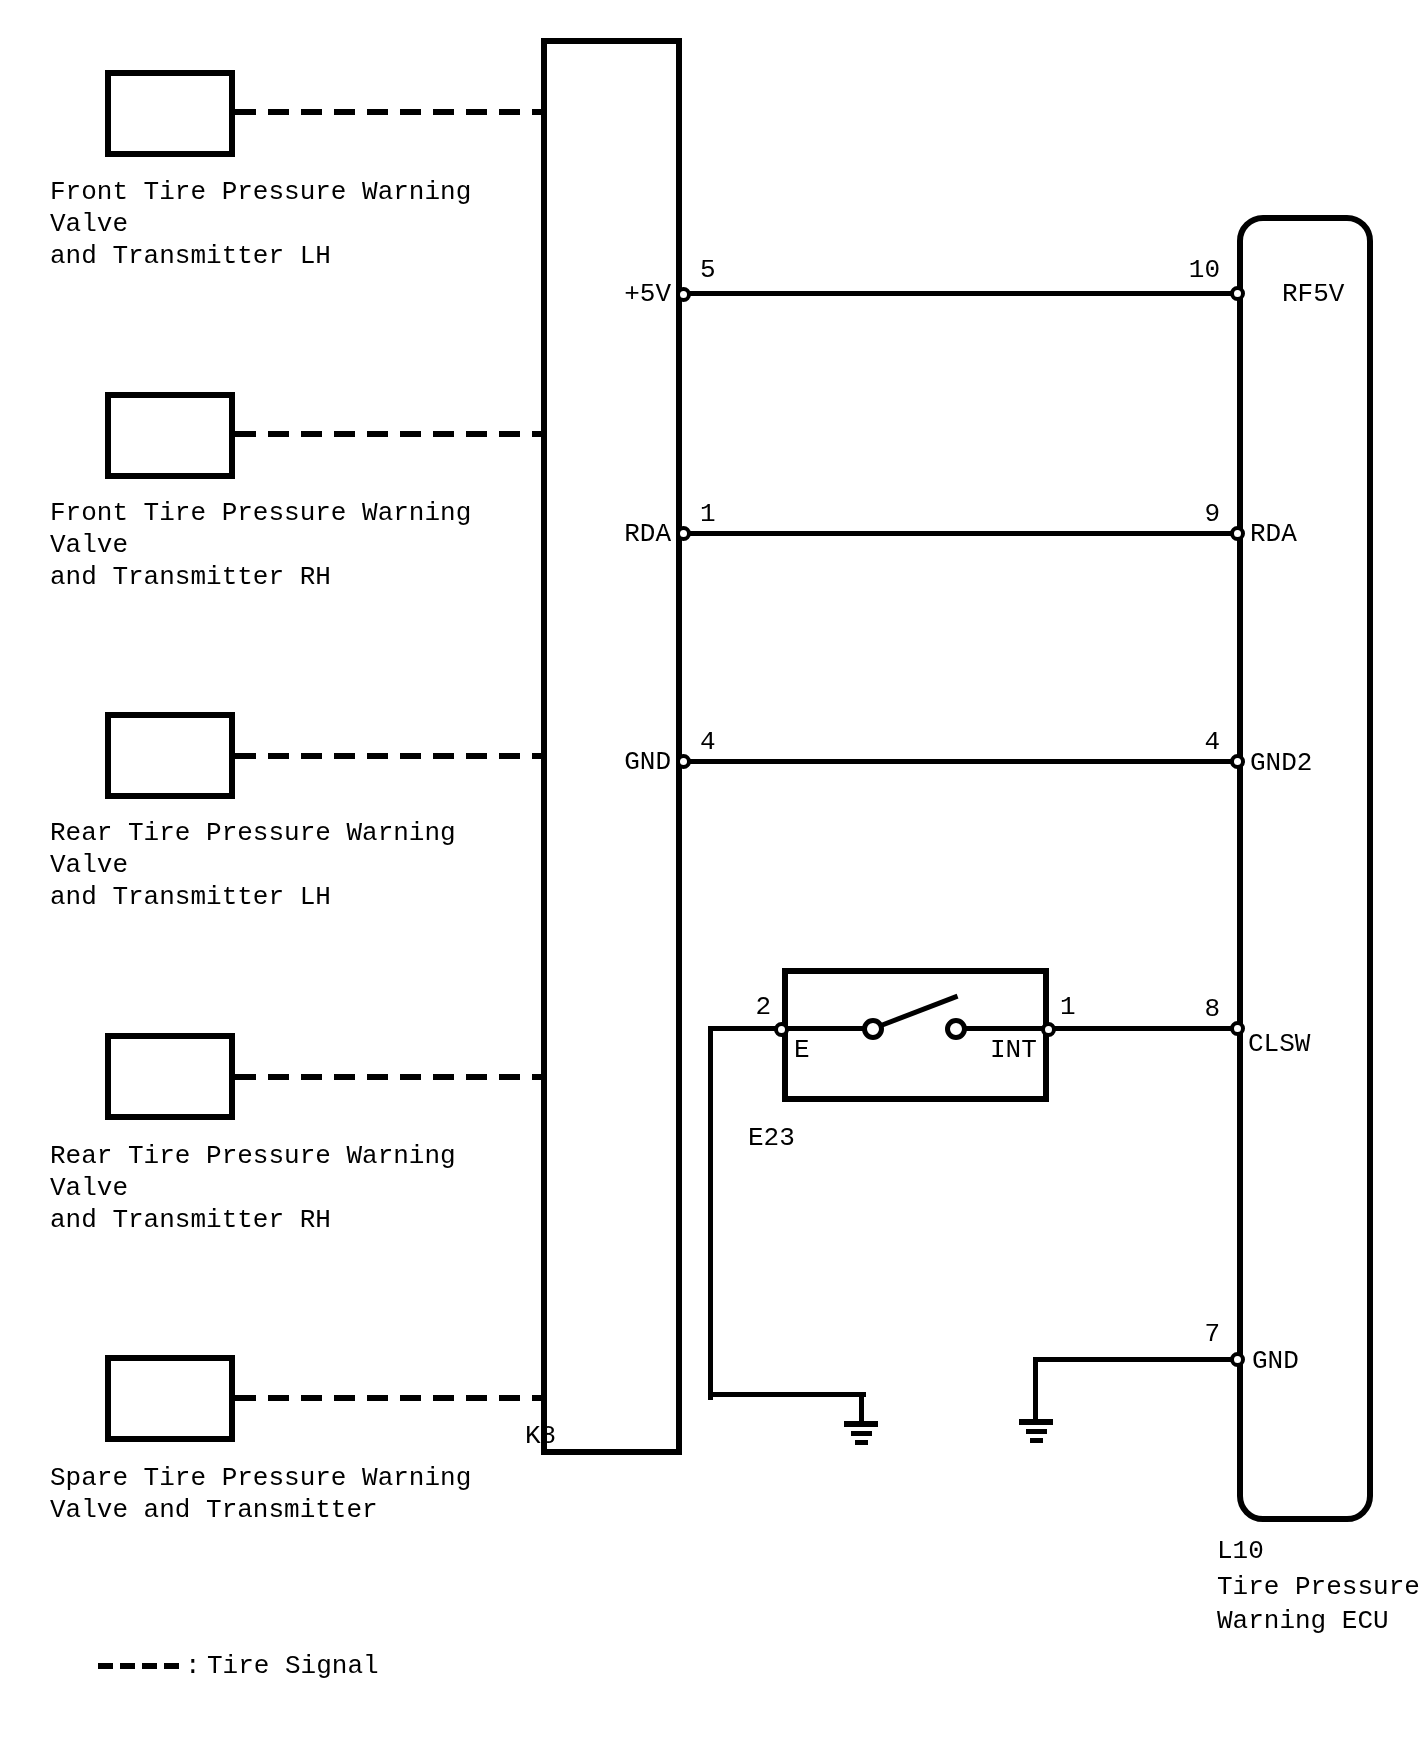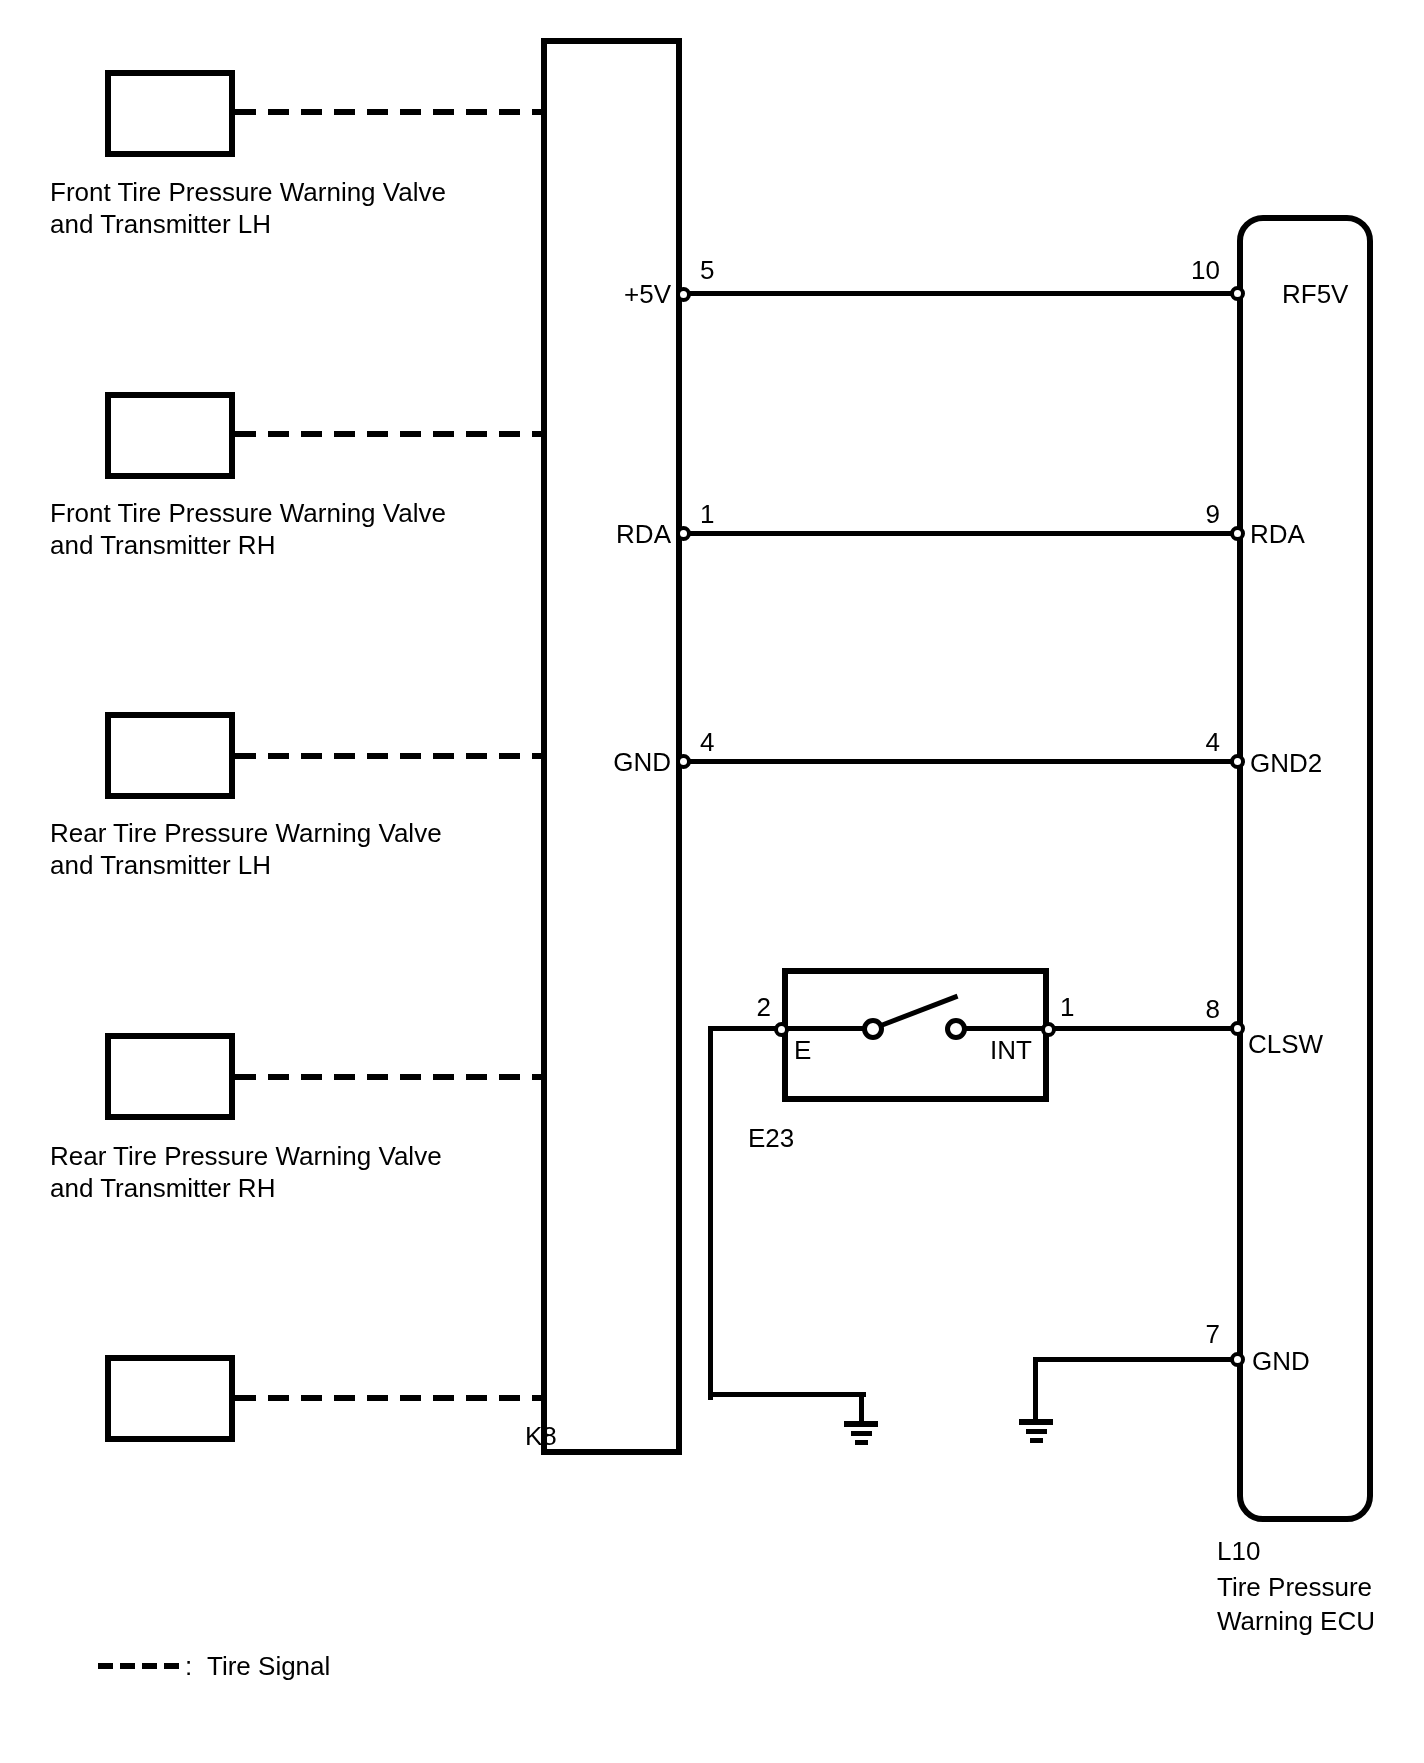--- a/index.html
+++ b/index.html
@@ -2,21 +2,21 @@
 <html><head>
 <meta charset="utf-8">
 <style>
   * { box-sizing: border-box; margin: 0; padding: 0; }
   html, body { background: #ffffff; }
   #canvas {
     position: relative;
     width: 1424px;
     height: 1763px;
     background: #ffffff;
-    font-family: Liberation Sans, sans-serif;
+    font-family: Liberation Mono, monospace;
     color: #000;
     overflow: hidden;
   }
   .abs { position: absolute; }
   .devbox {
     border: 6px solid #000;
     background: #fff;
   }
   .bigbox {
     border: 6px solid #000;
@@ -81,20 +81,22 @@
   <div class="abs dash" style="left:235px; top:1395px; width:306px;"></div>
 
   <div class="abs lbl" style="left:50px; top:176px;  width:460px;">Front Tire Pressure Warning Valve
 and Transmitter LH</div>
   <div class="abs lbl" style="left:50px; top:497px;  width:460px;">Front Tire Pressure Warning Valve
 and Transmitter RH</div>
   <div class="abs lbl" style="left:50px; top:817px;  width:460px;">Rear Tire Pressure Warning Valve
 and Transmitter LH</div>
   <div class="abs lbl" style="left:50px; top:1140px; width:460px;">Rear Tire Pressure Warning Valve
 and Transmitter RH</div>
+  <div class="abs lbl" style="left:50px; top:1462px; width:460px;">Spare Tire Pressure Warning
+Valve and Transmitter</div>
 
   <div class="abs bigbox" style="left:541px; top:38px; width:141px; height:1417px;"></div>
   <div class="abs lbl" style="left:525px; top:1420px;">K8</div>
 
   <div class="abs bigbox" style="left:1237px; top:215px; width:136px; height:1307px; border-radius:26px;"></div>
   <div class="abs lbl" style="left:1217px; top:1535px;">L10</div>
   <div class="abs lbl" style="left:1217px; top:1570px; width:220px; line-height:34px;">Tire Pressure
 Warning ECU</div>
 
   <div class="abs wire-h" style="left:683px; top:291px; width:554px;"></div>

